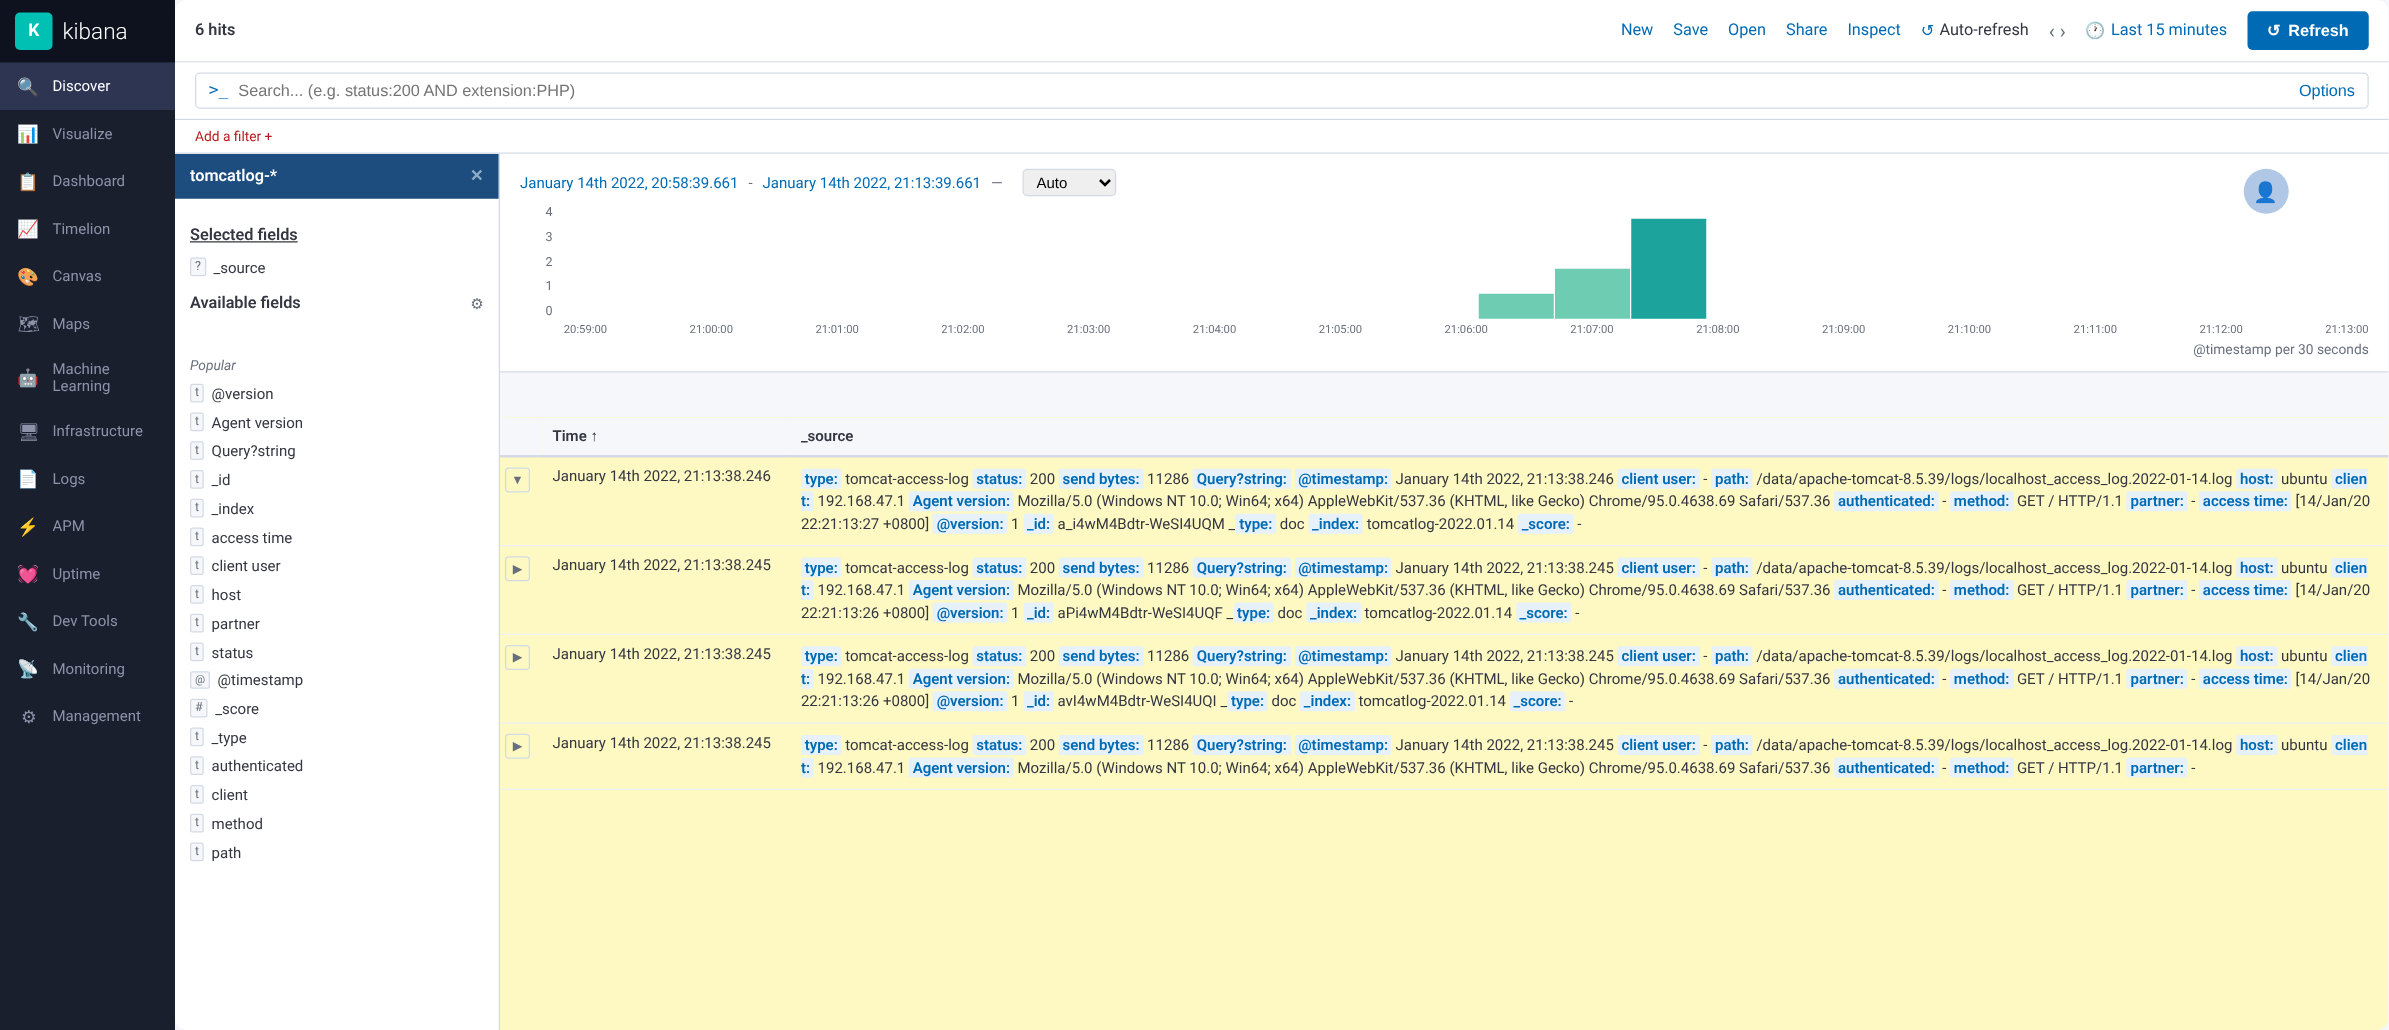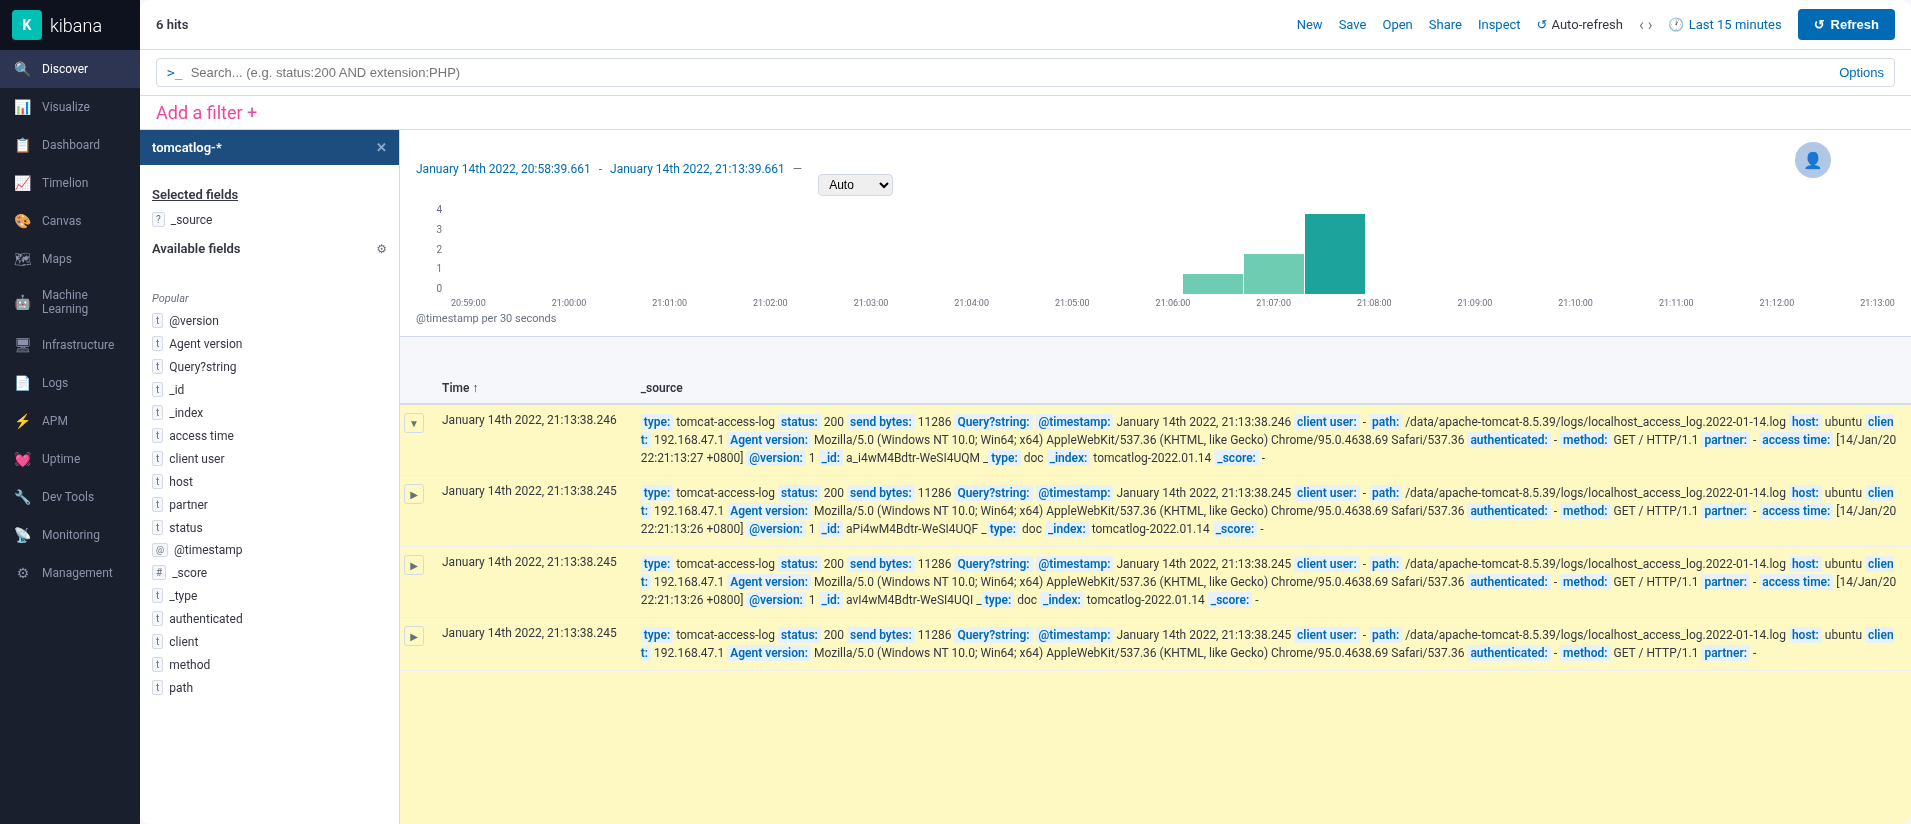--- a/index.html
+++ b/index.html
@@ -30,21 +30,21 @@
 
     
     .searchbar { background: white; border-bottom: 1px solid #d3dae6; padding: 8px 16px; flex-shrink: 0; }
     .search-input-wrap { display: flex; align-items: center; border: 1px solid #d3dae6; border-radius: 4px; padding: 6px 10px; background: white; }
     .search-prompt { color: #006bb4; font-size: 13px; margin-right: 8px; font-family: monospace; }
     .search-input { border: none; outline: none; flex: 1; font-size: 13px; color: #69707d; }
     .options-btn { margin-left: auto; color: #006bb4; font-size: 13px; cursor: pointer; background: none; border: none; }
 
     
     .filterbar { background: white; border-bottom: 1px solid #d3dae6; padding: 6px 16px; flex-shrink: 0; }
-    .add-filter { color: #ec4899; font-size: 18px; cursor: pointer; }
+    .add-filter { color: #b91c1c; font-size: 11px; cursor: pointer; }
 
     
     .content { display: flex; flex: 1; overflow: hidden; }
 
     
     .left-panel { width: 260px; background: white; border-right: 1px solid #d3dae6; display: flex; flex-direction: column; overflow: hidden; flex-shrink: 0; }
     .index-pattern { background: #1d4d7e; color: white; padding: 10px 12px; font-size: 13px; font-weight: 600; display: flex; align-items: center; justify-content: space-between; gap: 14px; }
     .index-pattern-close { color: #8fadc8; cursor: pointer; }
     .panel-section-title { font-size: 13px; font-weight: 600; color: #343741; padding: 22px 12px 6px; text-decoration: underline; }
     .selected-field { display: flex; align-items: center; padding: 4px 12px; color: #343741; font-size: 12px; gap: 6px; }
@@ -59,27 +59,27 @@
 
     
     .right-panel { flex: 1; display: flex; flex-direction: column; overflow: hidden; gap: 36px; }
 
     
     .chart-area { background: white; border-bottom: 1px solid #d3dae6; padding: 12px 16px; flex-shrink: 0; position: relative; }
     .chart-header { display: flex; align-items: center; gap: 8px; margin-bottom: 8px; }
     .chart-time-range { font-size: 12px; color: #006bb4; cursor: pointer; }
     .chart-dash { color: #69707d; }
     .chart-auto-select { margin-left: 8px; }
-    .chart-auto-select select { font-size: 12px; border: 1px solid #d3dae6; border-radius: 4px; padding: 2px 6px; margin-top: 32px; }
+    .chart-auto-select select { font-size: 12px; border: 1px solid #d3dae6; border-radius: 4px; padding: 2px 6px; }
     .chart-avatar { position: absolute; top: 12px; right: 80px; width: 36px; height: 36px; border-radius: 50%; background: #b0c8e6; display: flex; align-items: center; justify-content: center; font-size: 16px; color: #5a8fc0; }
     .chart-canvas-wrap { position: relative; height: 120px; }
     .chart-y-axis { position: absolute; left: 0; top: 0; bottom: 30px; width: 30px; display: flex; flex-direction: column; justify-content: space-between; align-items: flex-end; padding-right: 4px; color: #69707d; font-size: 10px; }
     .chart-bars-area { margin-left: 35px; height: 90px; position: relative; display: flex; align-items: flex-end; }
     .chart-x-axis { margin-left: 35px; display: flex; justify-content: space-between; padding-top: 4px; color: #69707d; font-size: 9px; overflow: hidden; }
-    .chart-timestamp-label { text-align: left; color: #69707d; font-size: 11px; margin-top: 4px; }
+    .chart-timestamp-label { text-align: right; color: #69707d; font-size: 11px; margin-top: 4px; }
 
     
     .data-table { flex: 1; overflow-y: auto; background: #fef9c3; }
     table { width: 100%; border-collapse: collapse; }
     thead th { background: #f5f7fa; border-bottom: 2px solid #d3dae6; padding: 8px 12px; text-align: left; font-size: 12px; color: #343741; font-weight: 600; position: sticky; top: 0; z-index: 1; cursor: pointer; }
     tbody tr { border-bottom: 1px solid #eef0f5; }
     td { padding: 8px 12px; vertical-align: top; font-size: 12px; }
     .expand-btn { background: none; border: 1px solid #d3dae6; border-radius: 3px; width: 20px; height: 20px; cursor: pointer; display: flex; align-items: center; justify-content: center; color: #69707d; font-size: 10px; flex-shrink: 0; }
     .time-cell { white-space: nowrap; color: #343741; min-width: 160px; }
     .source-cell { color: #343741; line-height: 1.5; word-break: break-all; }

